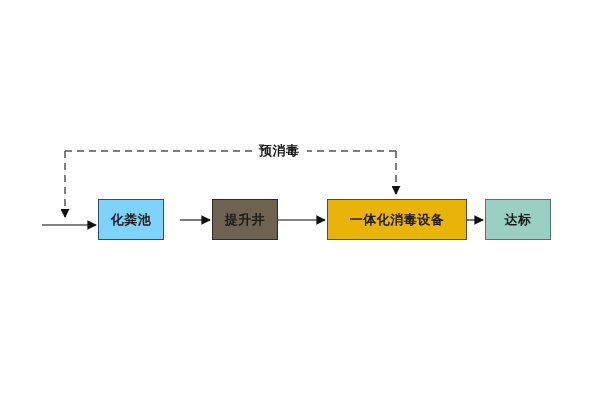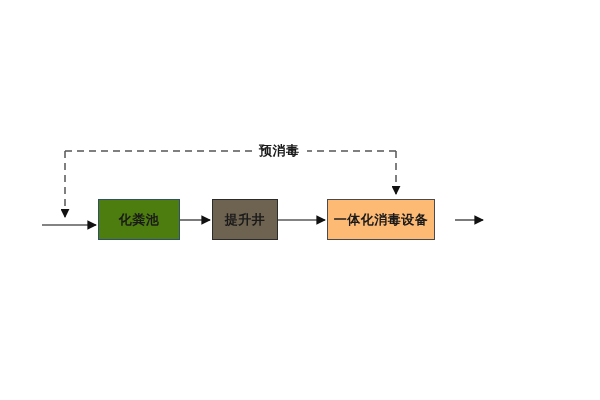--- a/index.html
+++ b/index.html
@@ -74,33 +74,37 @@
 
     <line x1="455" y1="220" x2="483" y2="220" stroke="#5a5a5a" stroke-width="1.6" marker-end="url(#arrow-solid)"></line>
 
     <path d="M 396 151 L 396 194" fill="none" stroke="#555555" stroke-width="1.5" stroke-dasharray="7,5" marker-end="url(#arrow-dashed)"></path>
 
     <path d="M 396 151 L 65 151" fill="none" stroke="#555555" stroke-width="1.5" stroke-dasharray="7,5"></path>
 
     <path d="M 65 151 L 65 217" fill="none" stroke="#555555" stroke-width="1.5" stroke-dasharray="7,5" marker-end="url(#arrow-dashed)"></path>
   </svg>
 
-  <div class="node" style="left:98px; top:199px; width:82px; height:41px;
-              background:#4d7c0f; border:1.5px solid #2F4F6F;">
+  <div class="node" style="left:98px; top:199px; width:66px; height:41px;
+              background:#7dd3fc; border:1.5px solid #2F4F6F;">
     <span>化粪池</span>
   </div>
 
   <div class="node" style="left:212px; top:199px; width:66px; height:41px;
               background:#6E6250; border:1.5px solid #2b2b2b;">
     <span>提升井</span>
   </div>
 
-  <div class="node" style="left:327px; top:199px; width:108px; height:41px;
-              background:#fdba74; border:1.5px solid #4a4a4a;">
+  <div class="node" style="left:327px; top:199px; width:140px; height:41px;
+              background:#eab308; border:1.5px solid #4a4a4a;">
     <span>一体化消毒设备</span>
   </div>
 
+  <div class="node" style="left:485px; top:199px; width:66px; height:41px;
+              background:#9AD0C2; border:1.5px solid #6a6a6a;">
+    <span>达标</span>
+  </div>
 
   <div class="flow-label" style="left:215px; top:144px;margin-left:37px;">
     <span>预消毒</span>
   </div>
 
 </div>
 
 </body></html>

